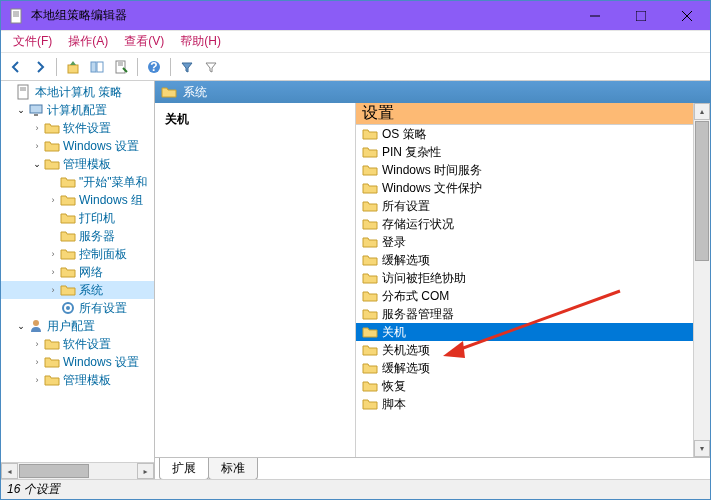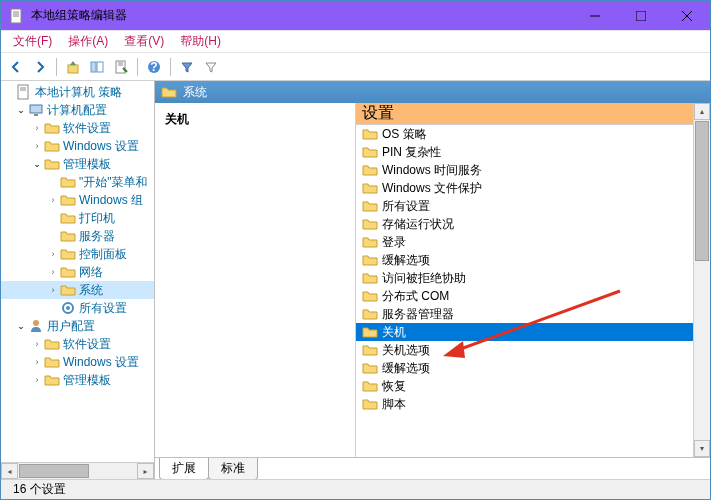--- a/index.html
+++ b/index.html
@@ -39,21 +39,21 @@
 .listitem.selected { background: #0078d7; color: #fff; }
 .listitem .fldicon { width: 16px; height: 16px; margin-right: 4px; flex-shrink: 0; }
 .vscroll { width: 17px; background: #f0f0f0; border-left: 1px solid #d0d0d0; display: flex; flex-direction: column; }
 .vscroll .sbtn { height: 17px; background: #f0f0f0; border: 1px solid #c0c0c0; display: flex; align-items: center; justify-content: center; font-size: 8px; color: #555; }
 .vscroll .strack { flex: 1; position: relative; }
 .vscroll .sthumb { position: absolute; width: 14px; left: 1px; background: #c0c0c0; border: 1px solid #a0a0a0; }
 .tabs { height: 22px; display: flex; align-items: flex-start; padding-left: 4px; border-top: 1px solid #c0c0c0; background: #fff; }
 .tab { padding: 2px 12px 2px 12px; border: 1px solid #aaa; border-top: none; border-radius: 0 0 4px 4px; margin-right: -1px; font-size: 12px; background: #fff; cursor: default; }
 .tab.active { background: #fff; }
 .tab.inactive { background: #f4f4f4; }
-.statusbar { height: 20px; border-top: 1px solid #d0d0d0; display: flex; align-items: center; padding: 0 12px; font-size: 12px; background: #f0f0f0; }
+.statusbar { height: 20px; border-top: 1px solid #d0d0d0; display: flex; align-items: center; padding: 0 6px; font-size: 12px; background: #f0f0f0; font-style: italic; }
 .arrow-annotation { position: absolute; pointer-events: none; z-index: 100; }
 </style>
 </head>
 <body>
 
 <div class="titlebar">
   <svg class="appicon" viewBox="0 0 16 16">
       <rect x="2" y="1" width="10" height="14" fill="#fff" stroke="#888"></rect>
       <line x1="4" y1="4" x2="10" y2="4" stroke="#888"></line>
       <line x1="4" y1="6" x2="10" y2="6" stroke="#888"></line>

